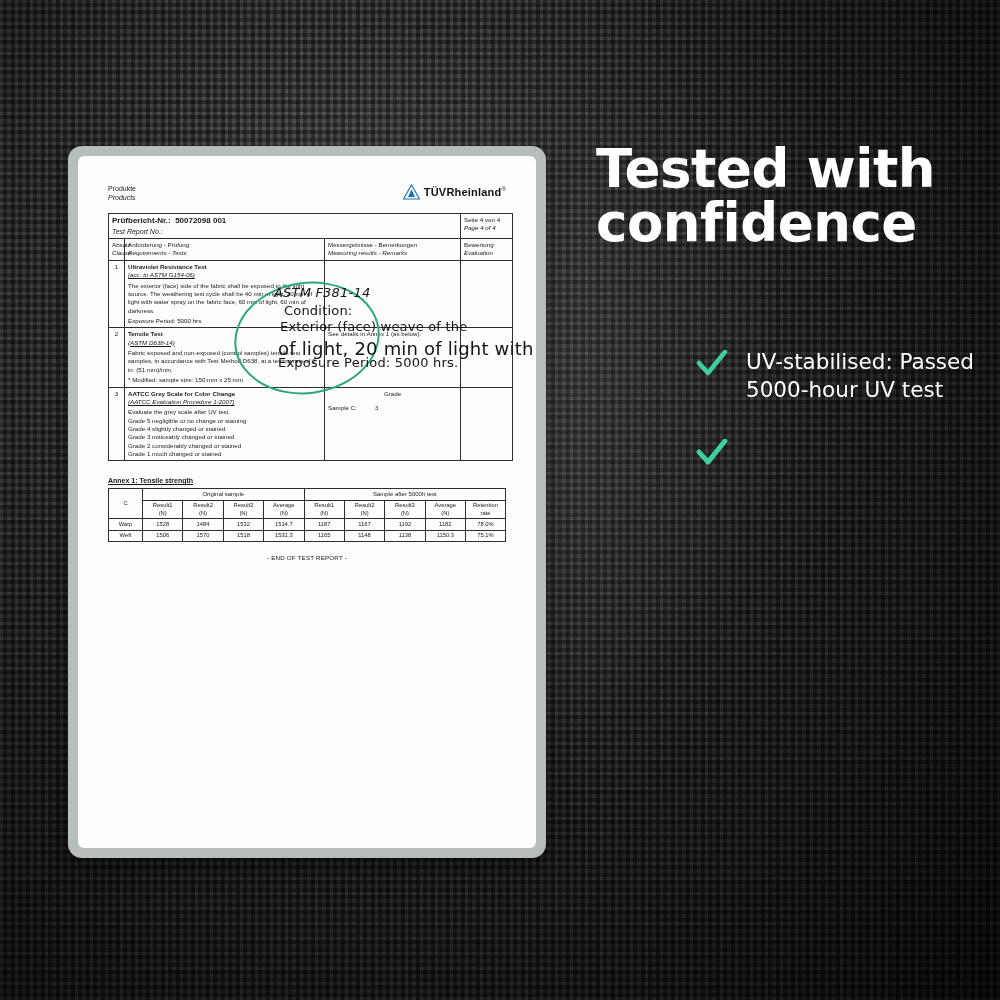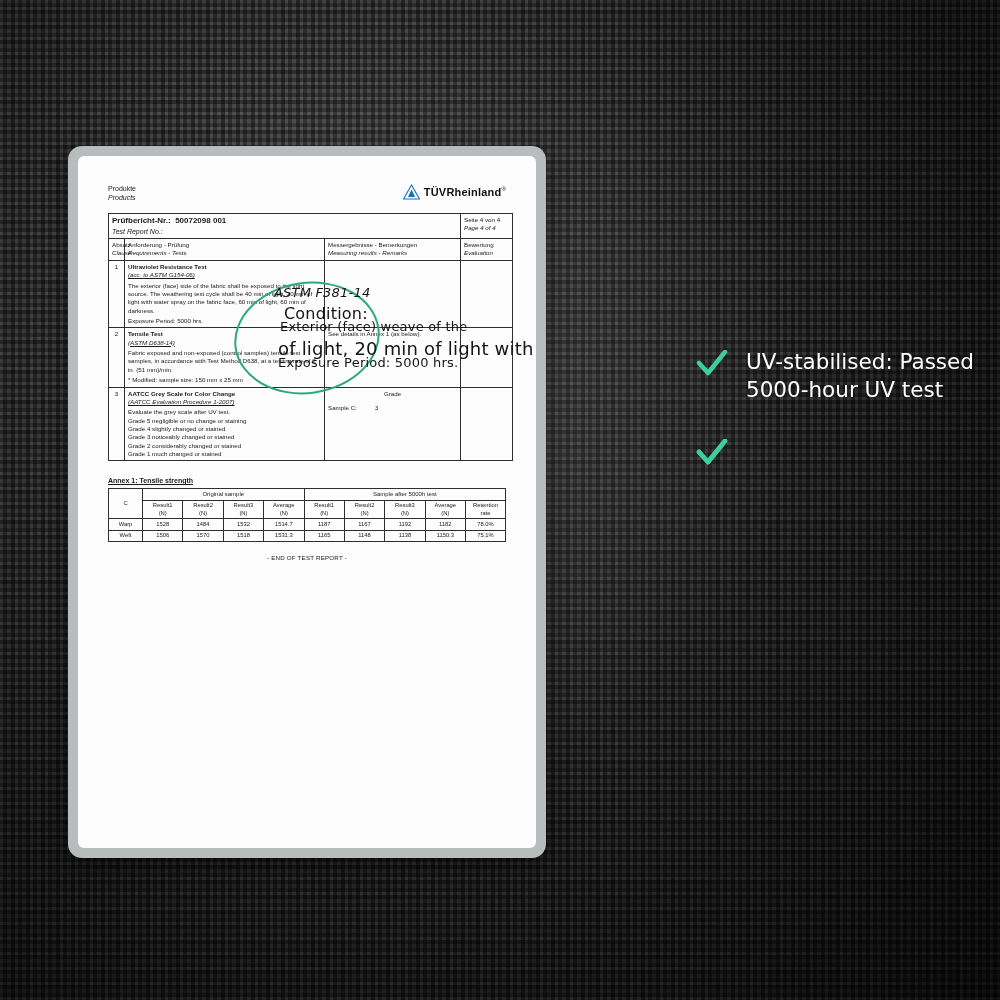--- a/index.html
+++ b/index.html
@@ -408,28 +408,32 @@
               <td>1150.3</td>
               <td>75.1%</td>
             </tr>
           </tbody>
         </table>
 
         <div class="end-note">- END OF TEST REPORT -</div>
 
         <div class="ink-circle"></div>
         <div class="ink" style="left:142px; top:100px; font-size:13px; font-style:italic;">ASTM F381-14</div>
-        <div class="ink" style="left:152px; top:118px; font-size:16px;">Condition:</div>
+        <div class="ink" style="left:152px; top:118px; font-size:13px;">Condition:</div>
         <div class="ink" style="left:148px; top:134px; font-size:13px;">Exterior (face) weave of the</div>
         <div class="ink" style="left:146px; top:152px; font-size:18px;">of light, 20 min of light with</div>
         <div class="ink" style="left:146px; top:170px; font-size:13px;">Exposure Period: 5000 hrs.</div>
       </div>
     </div>
   </div>
 
+  <div class="headline">
+    <div>Tested with</div>
+    <div>confidence</div>
+  </div>
 
 
   <div class="bullets">
     <div class="bullet">
       <svg class="check" viewBox="0 0 32 28">
         <path d="M3 13 L12 23 L29 2" fill="none" stroke="#3ecfa0" stroke-width="4.5" stroke-linecap="round" stroke-linejoin="round"></path>
       </svg>
       <span>UV-stabilised: Passed 5000-hour UV test</span>
     </div>
     <div class="bullet">

